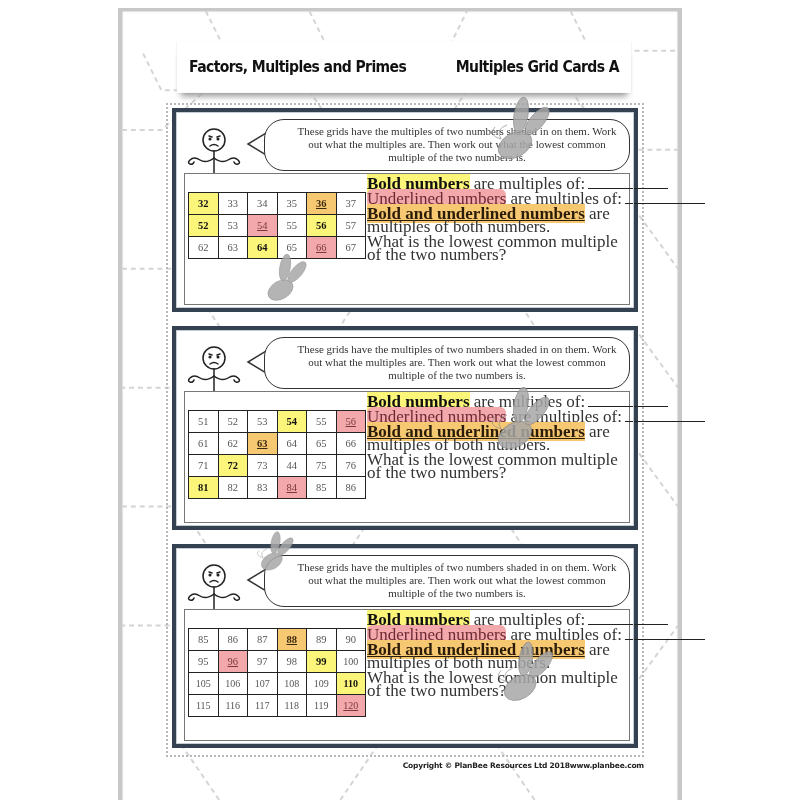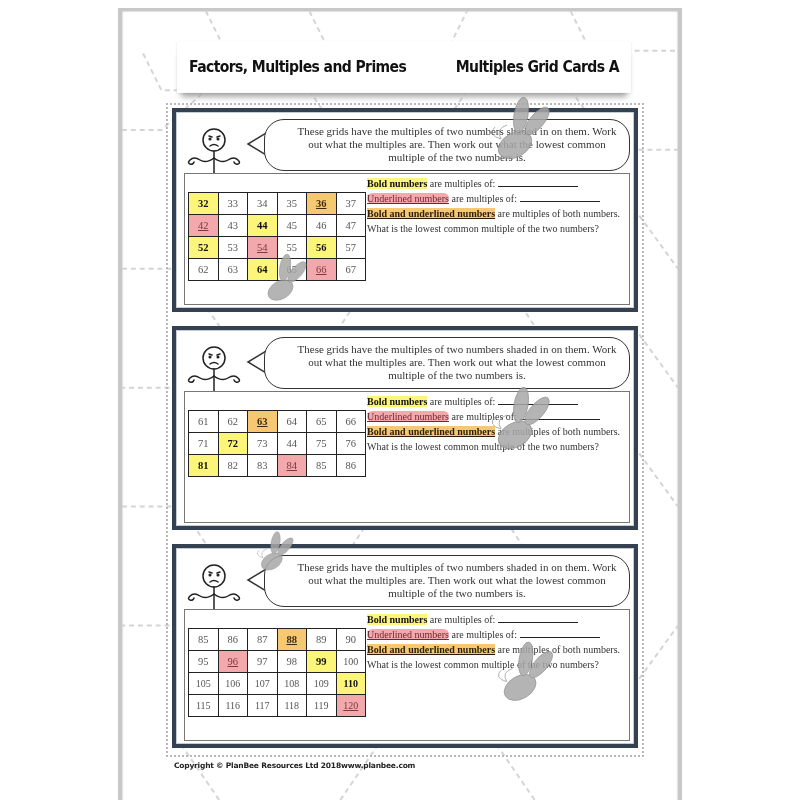--- a/index.html
+++ b/index.html
@@ -66,34 +66,34 @@
   }
   .grid td.wide { font-size: 10px; }
   .grid td.bold { font-weight: bold; color: #111; }
   .grid td.under { text-decoration: underline; }
   .grid td.y { background: #fbf57a; }
   .grid td.p { background: #f3a8ab; color: #7a3a3e; }
   .grid td.o { background: #f7c872; color: #3a2a10; margin-top: 24px; }
 
   .instructions {
     position: absolute; left: 182px; top: 3px; width: 260px;
-    font-size: 10px; line-height: 13px; color: #333;
+    font-size: 17px; line-height: 13px; color: #333;
   }
   .instructions .line { margin-bottom: 2px; white-space: nowrap; }
   .instructions .wrap { white-space: normal; }
   .hl-y { background: #fbf57a; font-weight: bold; color: #111; }
   .hl-p { background: #f3a8ab; text-decoration: underline; color: #6b2a33; border-radius: 6px; }
   .hl-o { background: #f7c872; font-weight: bold; text-decoration: underline; color: #2a1c08; }
   .blank { display: inline-block; width: 80px; border-bottom: 1px solid #222; margin-left: 3px; height: 10px; vertical-align: baseline; }
 
   .bee { position: absolute; pointer-events: none; opacity: 0.85; }
 
   .footer {
     position: absolute; left: 52px; top: 750px; width: 470px;
-    display: flex; justify-content: flex-start;
+    display: flex; justify-content: flex-end;
     font-family: "DejaVu Sans", sans-serif; font-weight: bold; font-size: 7.5px; color: #222; letter-spacing: -0.2px;
   }
 </style>
 </head>
 <body>
 
 <div class="page">
   <svg class="hex-bg" viewBox="0 0 564 798" preserveAspectRatio="none">
     <g stroke="#d4d4d4" stroke-width="2" stroke-dasharray="5 4" fill="none">
       <polyline points="85,0 105,40 85,80 40,80 20,40"></polyline>
@@ -156,28 +156,20 @@
           <tbody>
               <tr>
                 <td class="y bold">32</td>
                 <td>33</td>
                 <td>34</td>
                 <td>35</td>
                 <td class="o bold under">36</td>
                 <td>37</td>
               </tr>
               <tr>
-                <td class="p under">42</td>
-                <td>43</td>
-                <td class="y bold">44</td>
-                <td>45</td>
-                <td>46</td>
-                <td>47</td>
-              </tr>
-              <tr>
                 <td class="y bold">52</td>
                 <td>53</td>
                 <td class="p under">54</td>
                 <td>55</td>
                 <td class="y bold">56</td>
                 <td>57</td>
               </tr>
               <tr>
                 <td>62</td>
                 <td>63</td>
@@ -212,20 +204,28 @@
       </svg>
       <svg class="bubble-tail" viewBox="0 0 22 28">
         <path d="M22 2 L2 14 L22 26" stroke="#333" stroke-width="1.5" fill="#fff"></path>
       </svg>
       <div class="bubble">These grids have the multiples of two numbers shaded in on them. Work out what the multiples are. Then work out what the lowest common multiple of the two numbers is.</div>
 
       <div class="inner-box">
         <table class="grid">
           <tbody>
               <tr>
+                <td>51</td>
+                <td>52</td>
+                <td>53</td>
+                <td class="y bold">54</td>
+                <td>55</td>
+                <td class="p under">56</td>
+              </tr>
+              <tr>
                 <td>61</td>
                 <td>62</td>
                 <td class="o bold under">63</td>
                 <td>64</td>
                 <td>65</td>
                 <td>66</td>
               </tr>
               <tr>
                 <td>71</td>
                 <td class="y bold">72</td>

